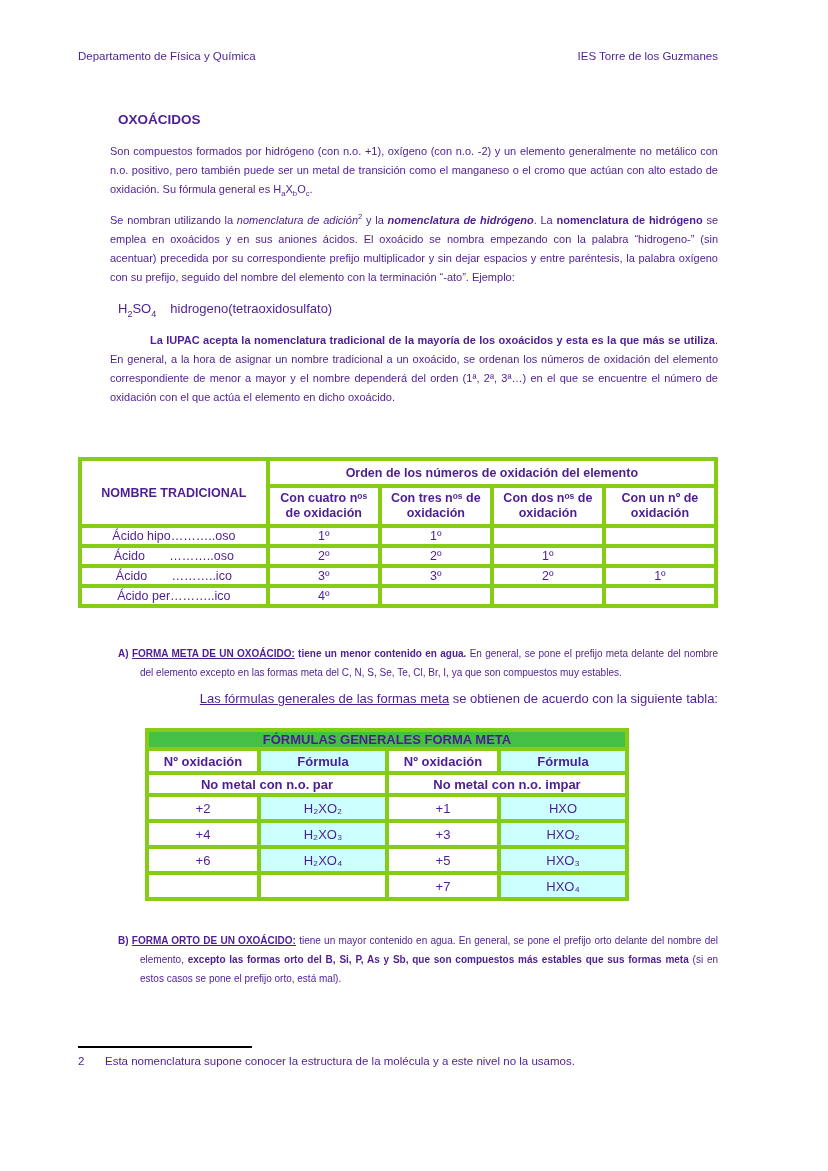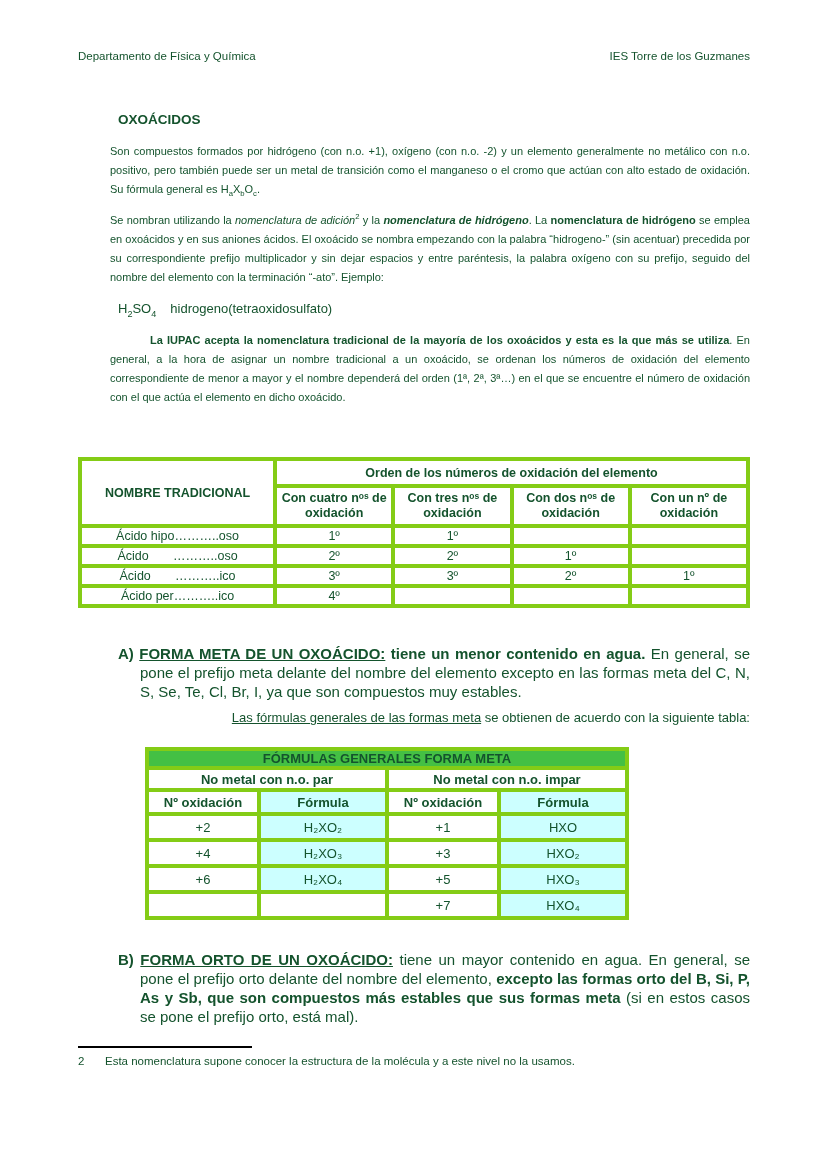--- a/index.html
+++ b/index.html
@@ -1,42 +1,42 @@
 <!DOCTYPE html>
 <html><head>
 <meta charset="utf-8">
 <style>
   * { margin:0; padding:0; box-sizing:border-box; }
   html,body { background:#ffffff; }
   .page {
     width:828px; height:1171px; position:relative; overflow:hidden;
-    background:#ffffff; color:#14532d;
+    background:#ffffff; color:#4c1d95;
     font-family:"Liberation Sans", sans-serif;
-    padding:50px 78px 0 78px;
+    padding:50px 110px 0 78px;
   }
   .doc-header { display:flex; justify-content:space-between; font-size:11.5px; margin-bottom:50px; }
   .title { font-size:13.5px; font-weight:bold; margin-left:40px; margin-bottom:15px; }
   .para { font-size:11px; line-height:19px; text-align:justify; margin-bottom:12px;margin-left:32px; }
   .indent-first { text-indent:40px; }
   .example { font-size:13px; line-height:19px; margin-left:40px; margin-bottom:13px; }
   .example .gap { margin-left:14px; }
   em.bold { font-weight:bold; }
   .u { text-decoration:underline; }
 
   table { border-collapse:collapse; }
   td { border:4px solid #84cc16; text-align:center; vertical-align:middle; }
 
   .t1 { width:100%; margin-top:50px; font-size:12.5px; }
   .t1 td { padding:1px 3px; }
   .t1 .hdr { font-weight:bold; height:27px; }
   .t1 .subhdr { font-weight:bold; line-height:1.2; padding:3px 2px; }
   .t1 .tname { white-space:pre; }
   .t1 .datarow td { height:18px; }
 
-  .section { font-size:15px; line-height:19px; text-align:justify; margin-left:62px; text-indent:-22px; margin-top:36px; }
+  .section { font-size:10px; line-height:19px; text-align:justify; margin-left:62px; text-indent:-22px; margin-top:36px; }
   .section-b { margin-top:30px; }
   .tablenote { font-size:13px; margin-left:62px; margin-top:9px;text-align:right; }
 
   .t2 { margin-left:67px; margin-top:22px; font-size:13px; }
   .t2 .green-hd { font-weight:bold; height:18px; }
   .t2 .group-hd { font-weight:bold; height:22px; }
   .t2 .col-hd { font-weight:bold; height:24px; }
   .t2 .drow td { height:26px; }
 
   .footnote { position:absolute; left:78px; right:78px; top:1046px; }
@@ -126,28 +126,28 @@
         <col style="width:112px">
         <col style="width:128px">
         <col style="width:112px">
         <col style="width:128px">
       </colgroup>
     <tbody>
         <tr>
       <td class="green-hd" colspan="4" style="background: rgb(68, 192, 68);">FÓRMULAS GENERALES FORMA META</td>
     </tr>
     <tr>
-      <td class="group-hd" colspan="2">No metal con n.o. par</td>
-      <td class="group-hd" colspan="2">No metal con n.o. impar</td>
-    </tr>
-    <tr>
       <td class="col-hd">Nº oxidación</td>
       <td class="col-hd cyan" style="background: rgb(204, 255, 255);">Fórmula</td>
       <td class="col-hd">Nº oxidación</td>
       <td class="col-hd cyan" style="background: rgb(204, 255, 255);">Fórmula</td>
+    </tr>
+    <tr>
+      <td class="group-hd" colspan="2">No metal con n.o. par</td>
+      <td class="group-hd" colspan="2">No metal con n.o. impar</td>
     </tr>
     <tr class="drow">
       <td>+2</td>
       <td class="cyan" style="background: rgb(204, 255, 255); margin-left: 48px;">H₂XO₂</td>
       <td>+1</td>
       <td class="cyan" style="background: rgb(204, 255, 255);">HXO</td>
     </tr>
     <tr class="drow">
       <td>+4</td>
       <td class="cyan" style="background: rgb(204, 255, 255);">H₂XO₃</td>

